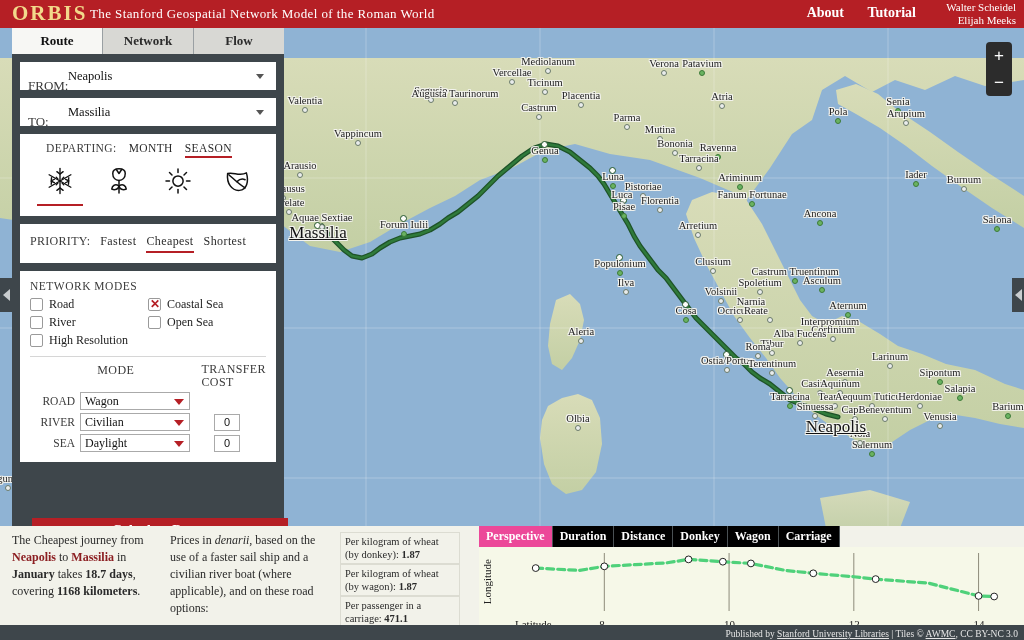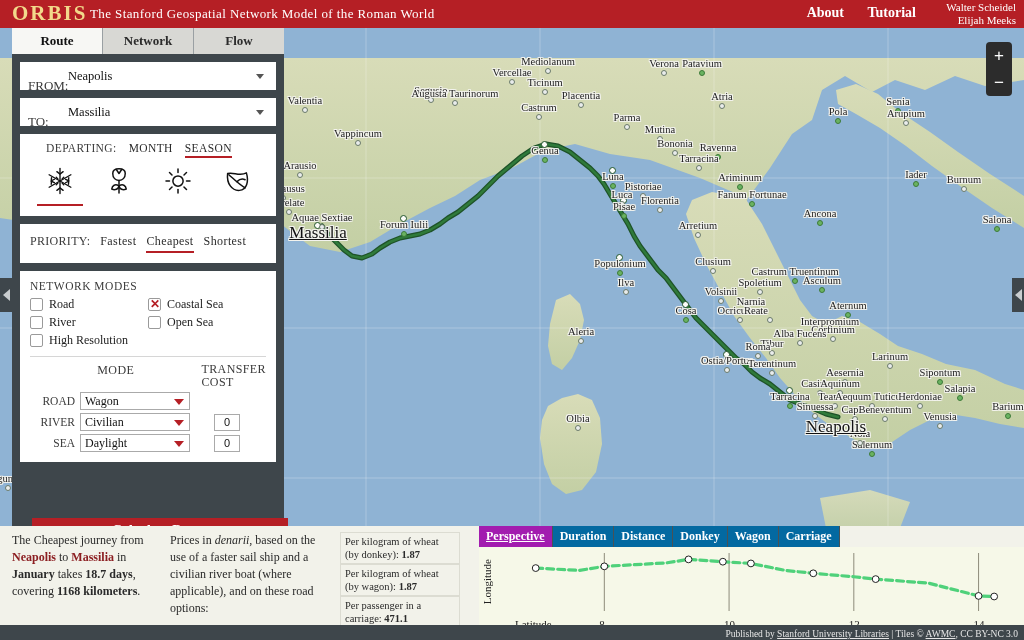--- a/index.html
+++ b/index.html
@@ -184,25 +184,25 @@
   #summary .col1 { width: 158px; padding-right: 8px; }
   #summary .col2 { width: 170px; padding-right: 8px; }
   #summary .col3 { width: 120px; font-size: 10.5px; line-height: 13px; }
   .hl { color: #8c1f22; font-weight: bold; }
   .b { font-weight: bold; }
   .it { font-style: italic; }
   #summary .col3 .cell { border: 1px solid #dcdcd2; padding: 2px 4px; }
 
   #chart-tabs { position: absolute; left: 479px; top: 0; display: flex; height: 21px; }
   #chart-tabs .ctab {
-    background: #0369a1; color: #fff; font-size: 12px; font-weight: bold;
+    background: #000000; color: #fff; font-size: 12px; font-weight: bold;
     padding: 0 7px; display: flex; align-items: center; cursor: pointer;
     border-right: 1px solid #4a5154;
   }
-  #chart-tabs .ctab.active { background: #a21caf; text-decoration: underline; }
+  #chart-tabs .ctab.active { background: #ec4899; }
 
   #chart { position: absolute; left: 479px; top: 21px; width: 545px; height: 84px; background: #f6f8e8; }
   #chart .ylab {
     position: absolute; left: 2px; top: 12px; font-size: 11px; color: #222;
     writing-mode: vertical-rl; transform: rotate(180deg);
   }
   #chart .xtick { position: absolute; bottom: 1px; font-size: 11px; color: #222; }
   #chart .xlab { position: absolute; bottom: 1px; left: 36px; font-size: 11px; color: #222; }
 
   #footer-note {

